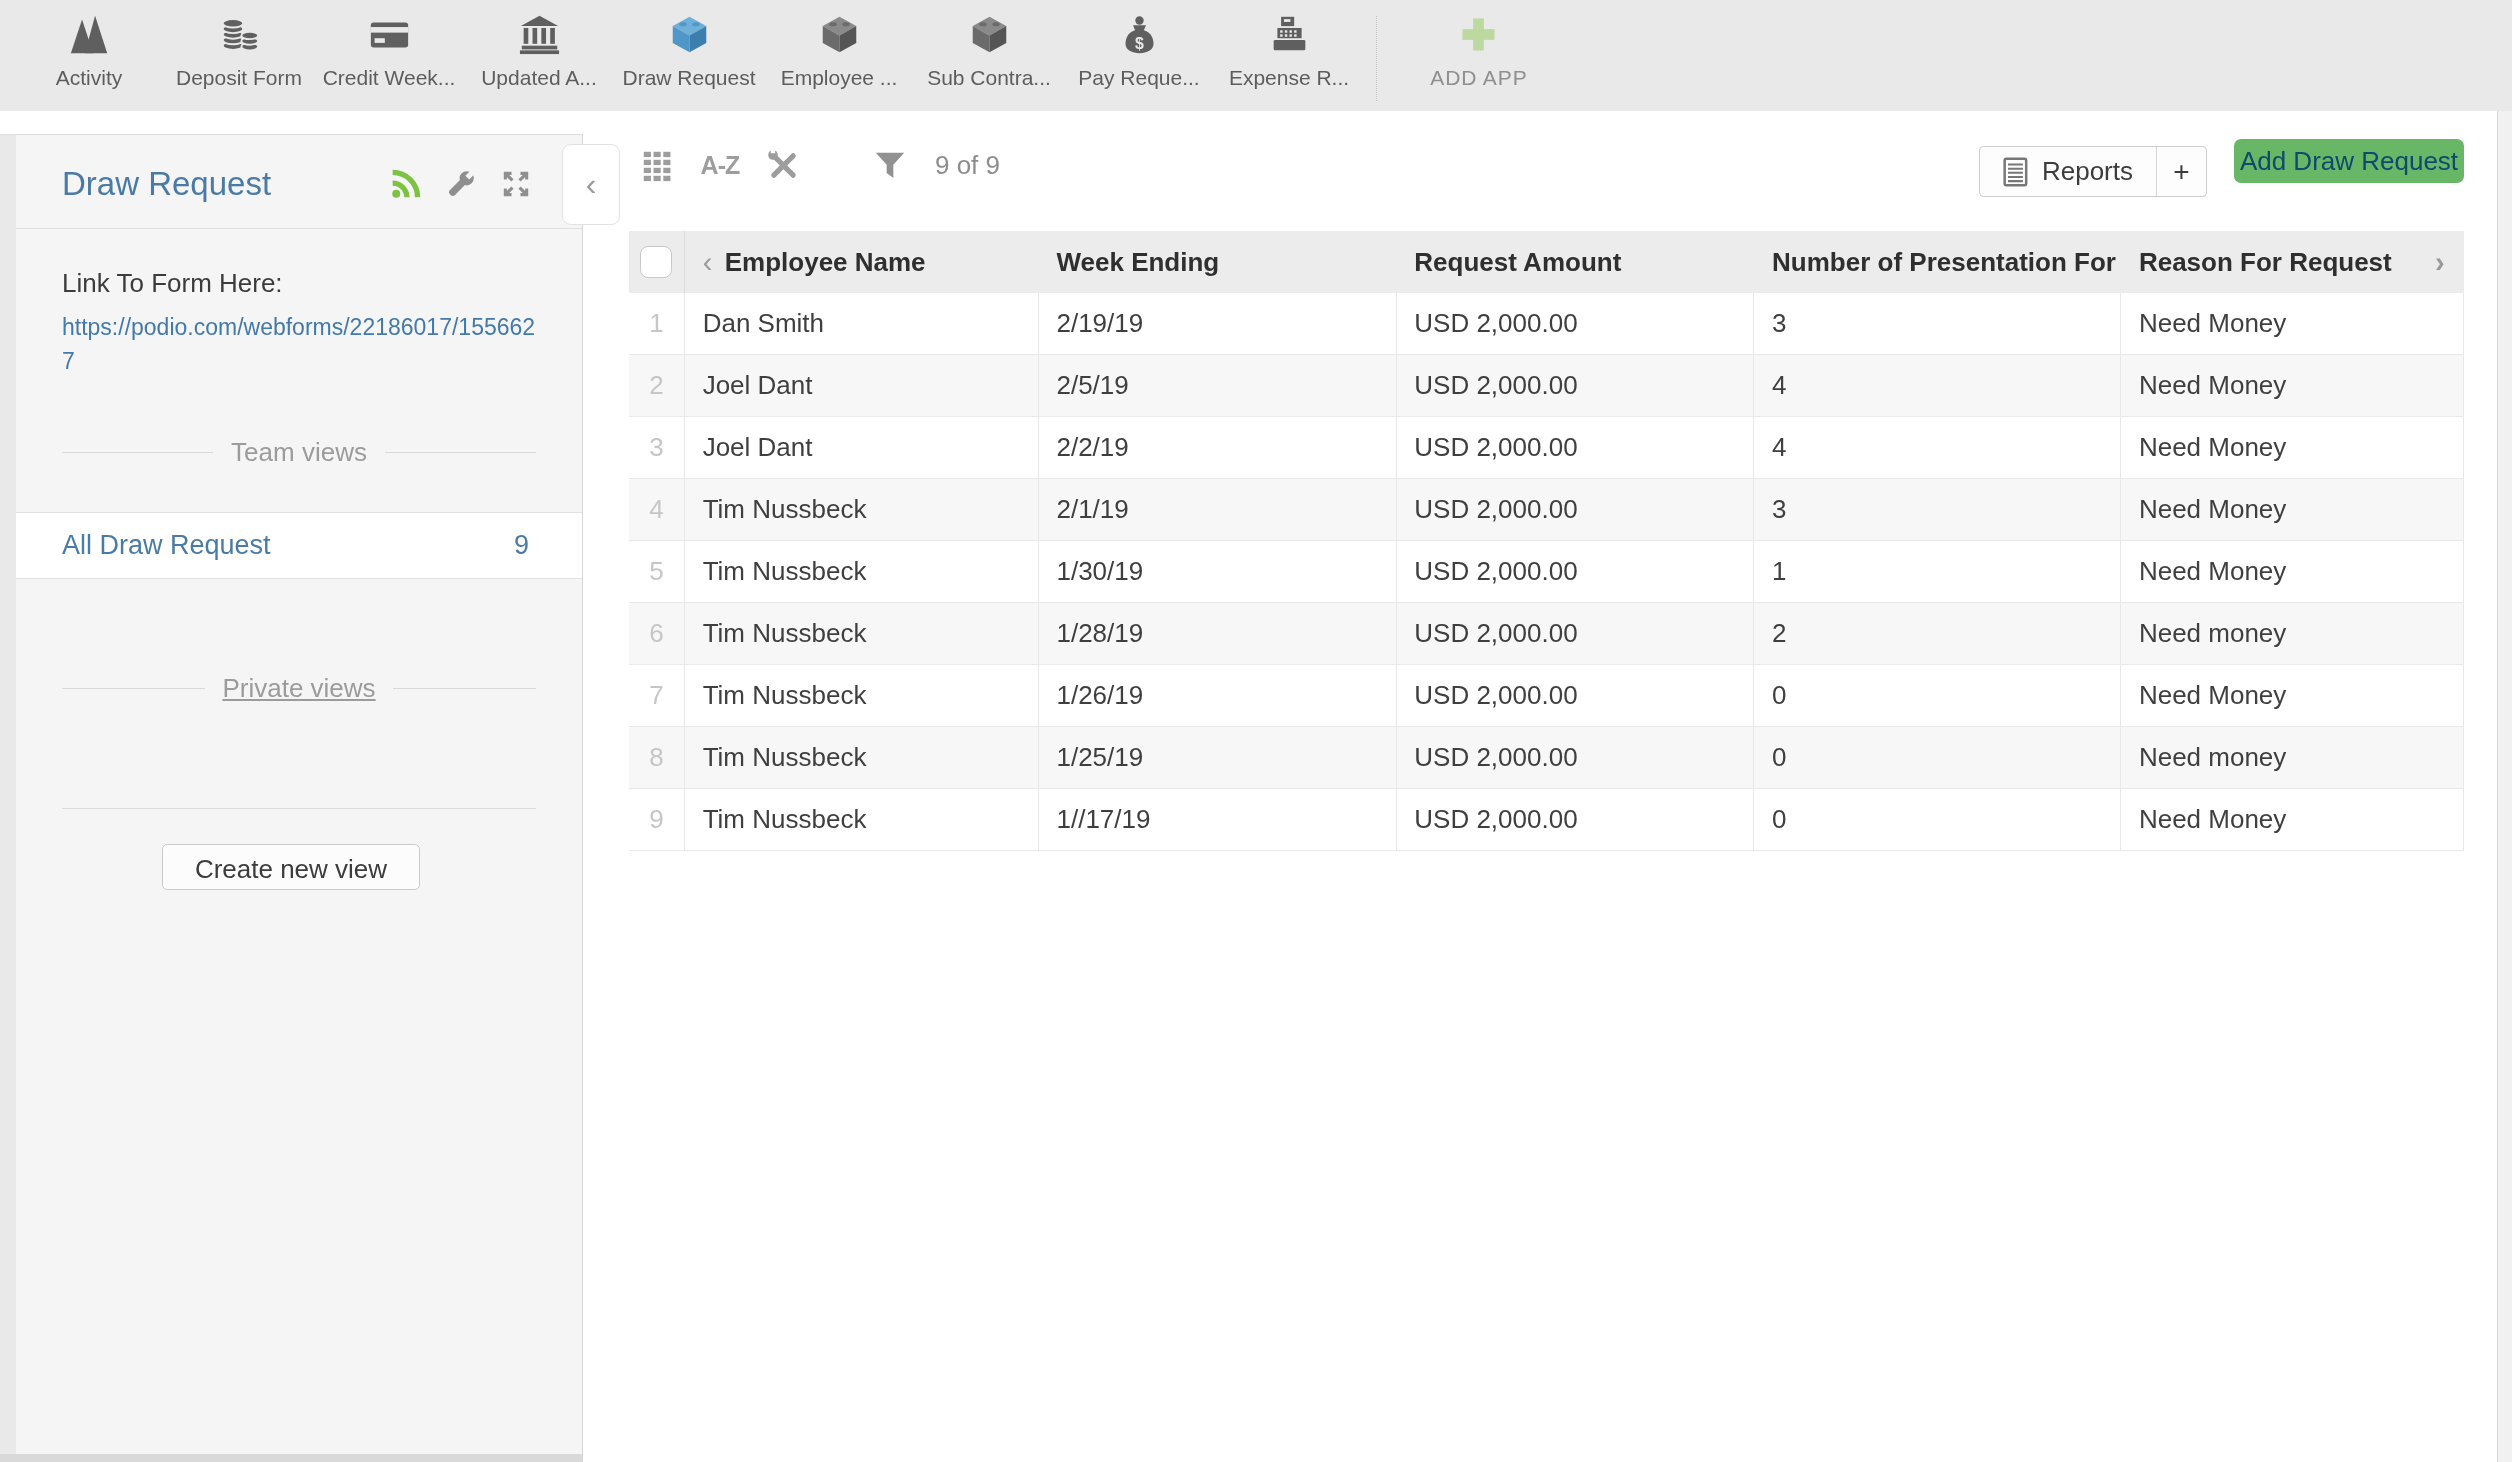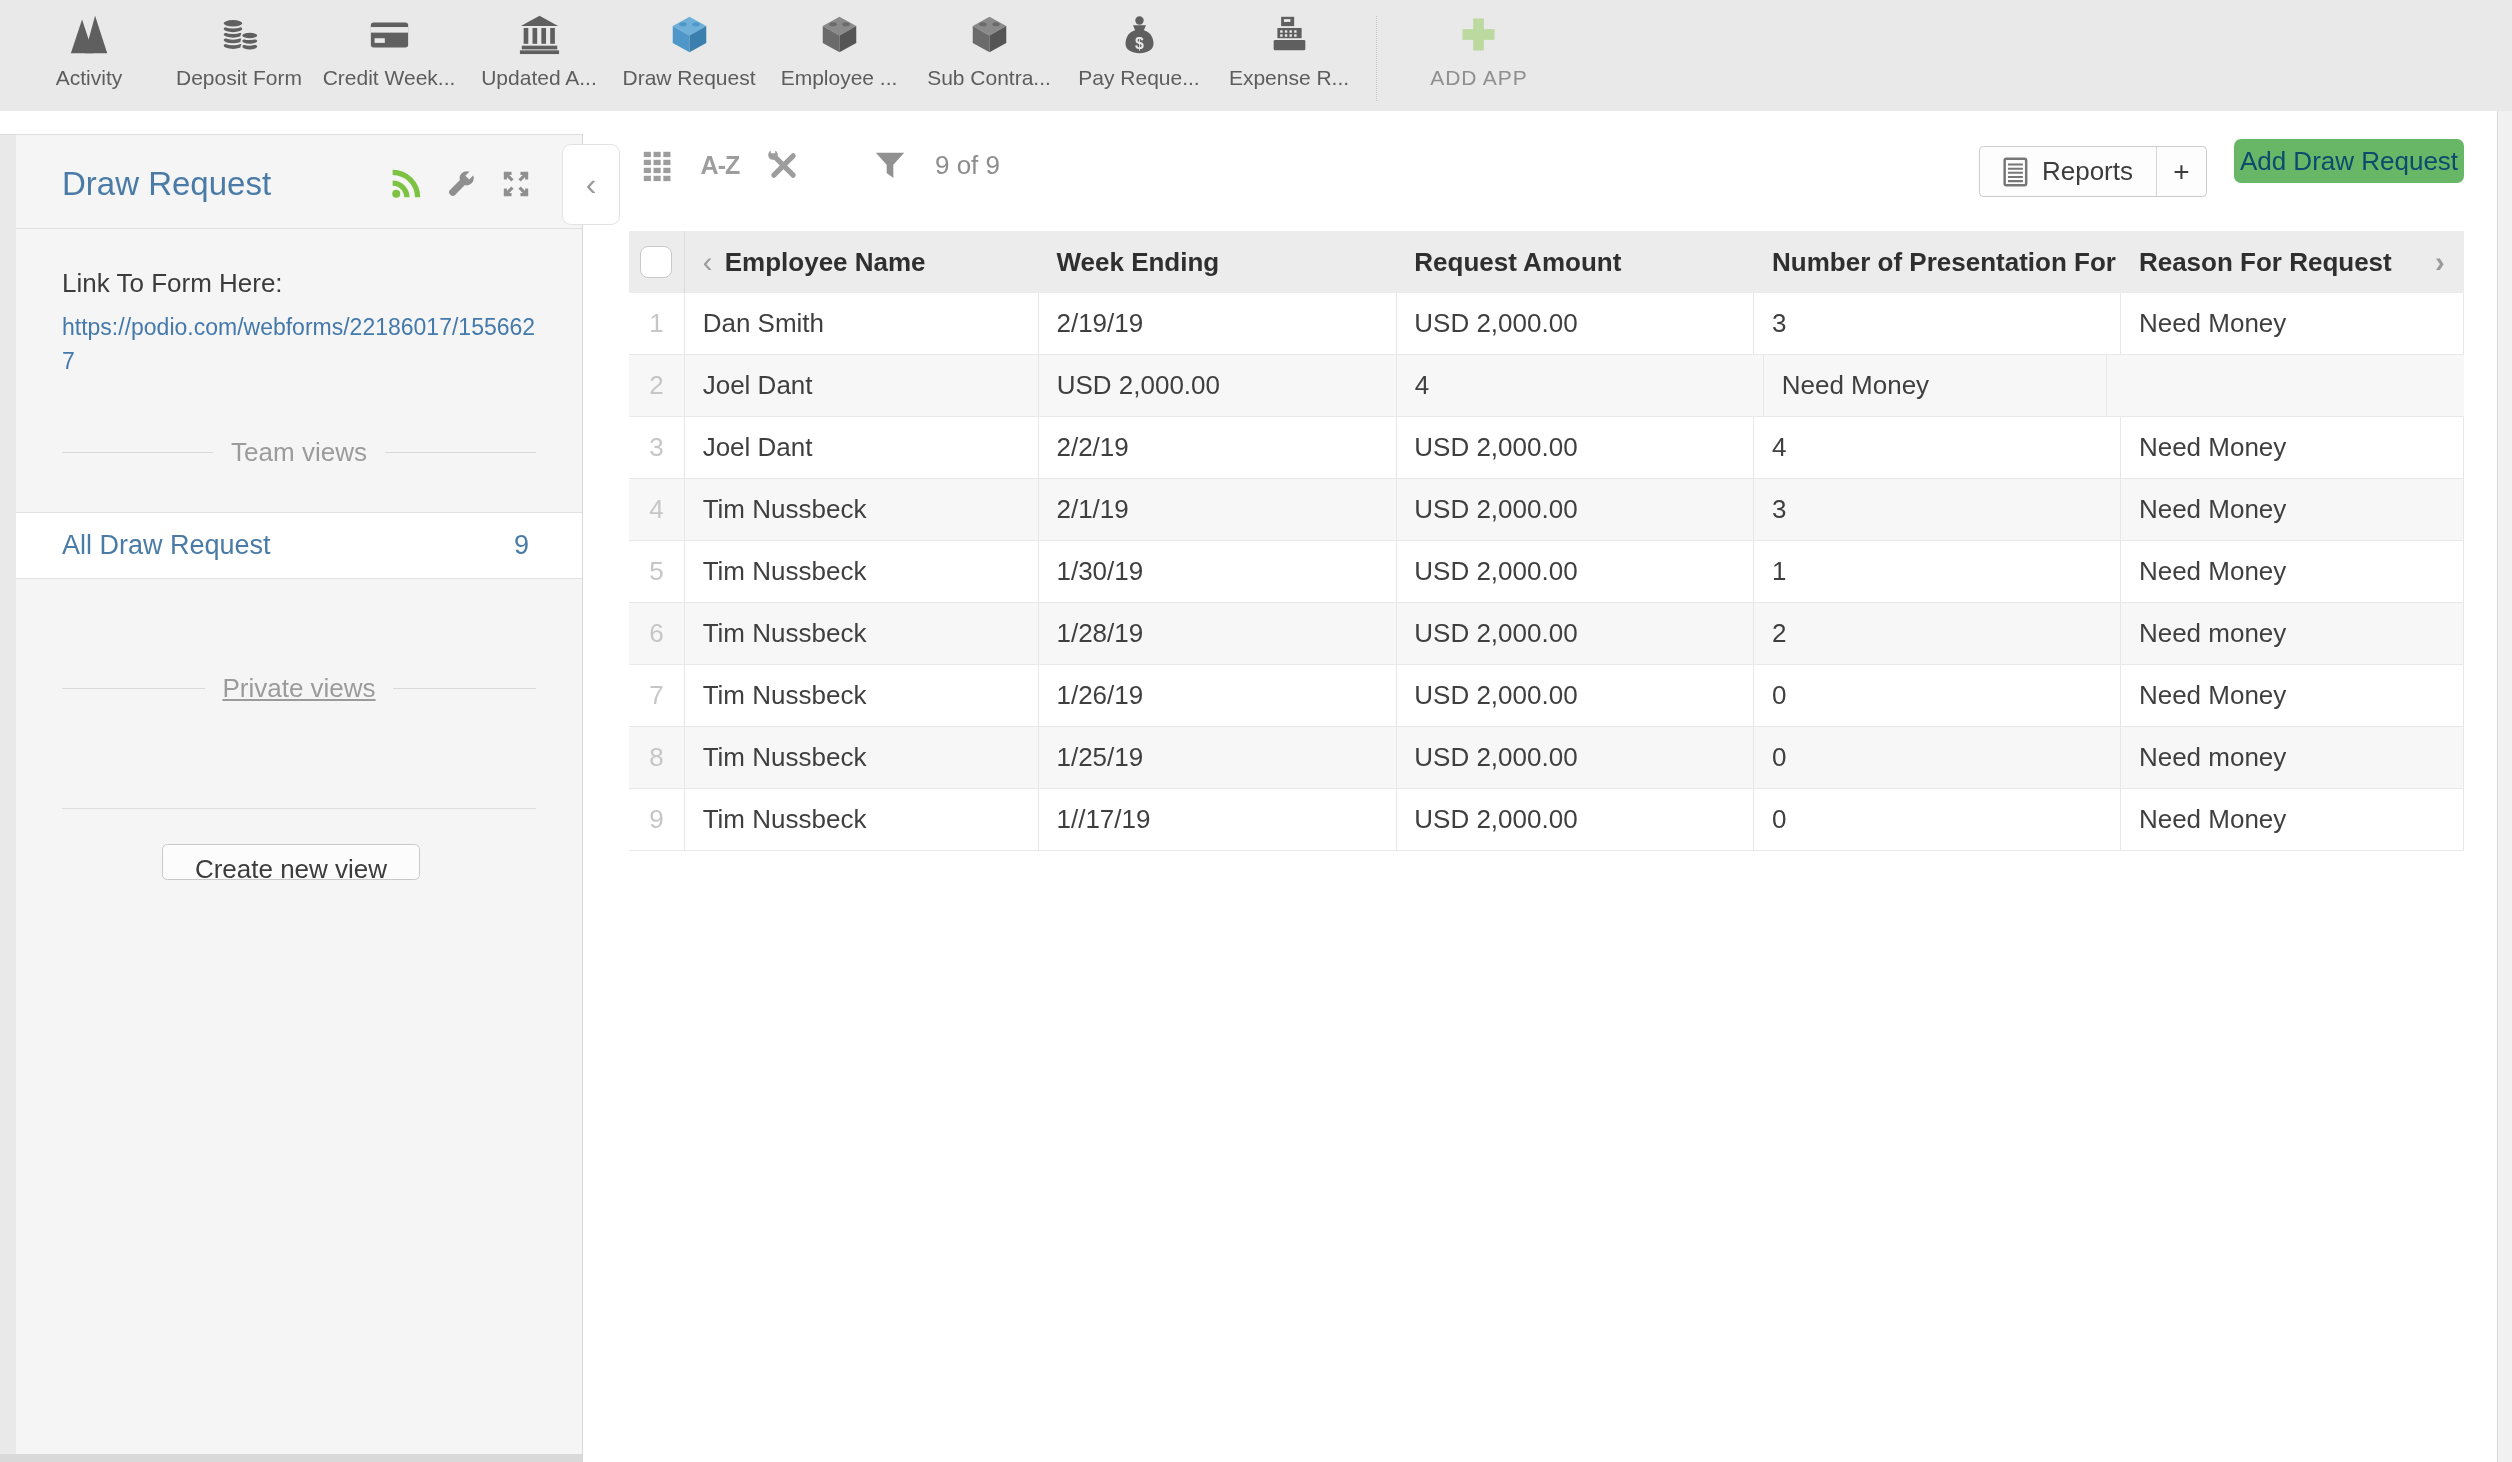--- a/index.html
+++ b/index.html
@@ -40,21 +40,21 @@
     margin-top:59px; color:#9b9b9b; font-size:26px; white-space:nowrap; }
   .views-divider .line { flex:1; border-top:0.9px solid #d9d9d9; }
   .view-row { margin-top:44px; height:67px; background:#ffffff;
     border-top:0.9px solid #e2e2e2; border-bottom:0.9px solid #e2e2e2;
     display:flex; align-items:center; justify-content:space-between;
     padding:0 53px 0 62px; cursor:pointer; }
   .view-row .view-label, .view-row .view-count { font-size:27px; color:var(--title-blue,#4a7ba6); }
   .views-divider.private { margin-top:94px;text-decoration:underline; }
   .sb-line2 { border-bottom:0.9px solid #dcdcdc; margin:104px 46px 0 62px; }
   .create-view-btn { display:block; margin:35px auto 0; width:fit-content;
-    padding:0 32px; height:36px; line-height:48px; font-size:26px; color:#3c3c3c;
+    padding:0 32px; height:46px; line-height:48px; font-size:26px; color:#3c3c3c;
     background:#fcfcfc; border:0.9px solid #c9c9c9; border-radius:5.3px; cursor:pointer;
     font-family:inherit; }
 
   
   .main { position:absolute; left:584px; top:111px; right:0; bottom:0; background:#ffffff; }
   .main-toolbar { position:absolute; left:58px; top:37px; display:flex; align-items:center; gap:26.5px; }
   .main-toolbar svg { display:block; cursor:pointer; }
   .az-label { font-size:25px; font-weight:bold; color:#9d9d9d; letter-spacing:-0.9px; cursor:pointer; }
   .tb-gap { width:21px; }
   .result-count { font-size:26px; color:#8d8d8d; margin-left:3.5px; }
@@ -368,20 +368,21 @@
     <div class="td col-num">1</div>
     <div class="td col-emp">Dan Smith</div>
     <div class="td col-week">2/19/19</div>
     <div class="td col-amt">USD 2,000.00</div>
     <div class="td col-pres">3</div>
     <div class="td col-reason">Need Money</div>
   </div>
         <div class="tr alt">
     <div class="td col-num">2</div>
     <div class="td col-emp">Joel Dant</div>
+    <div class="td col-week">2/5/19</div>
     <div class="td col-amt">USD 2,000.00</div>
     <div class="td col-pres">4</div>
     <div class="td col-reason">Need Money</div>
   </div>
         <div class="tr">
     <div class="td col-num">3</div>
     <div class="td col-emp">Joel Dant</div>
     <div class="td col-week">2/2/19</div>
     <div class="td col-amt">USD 2,000.00</div>
     <div class="td col-pres">4</div>

